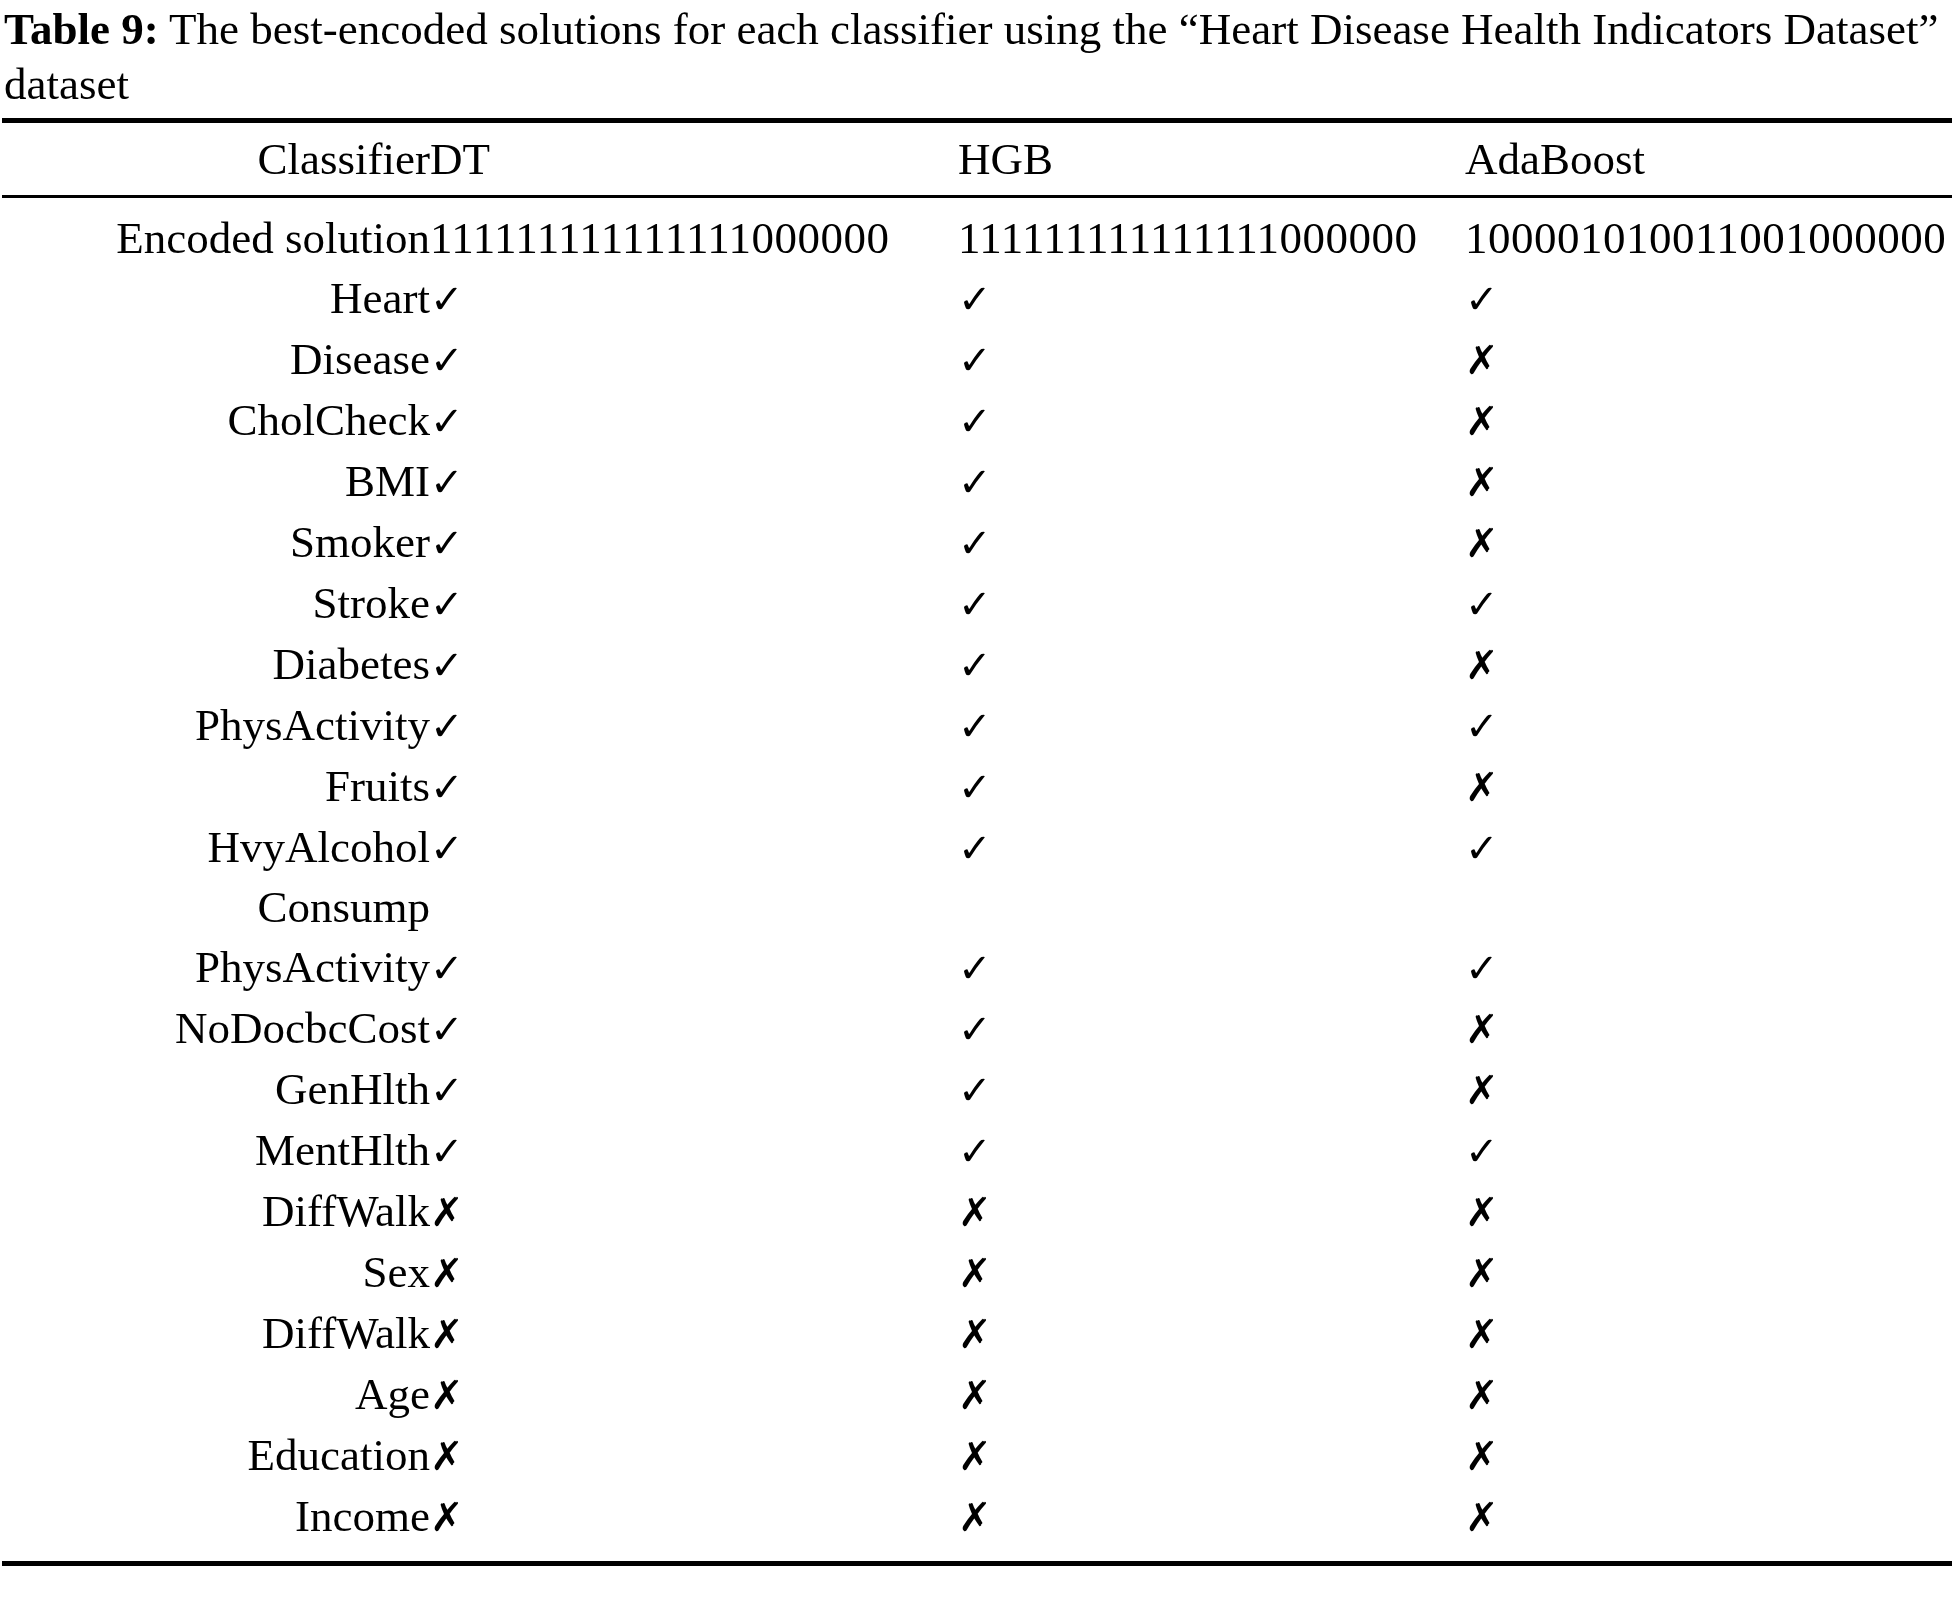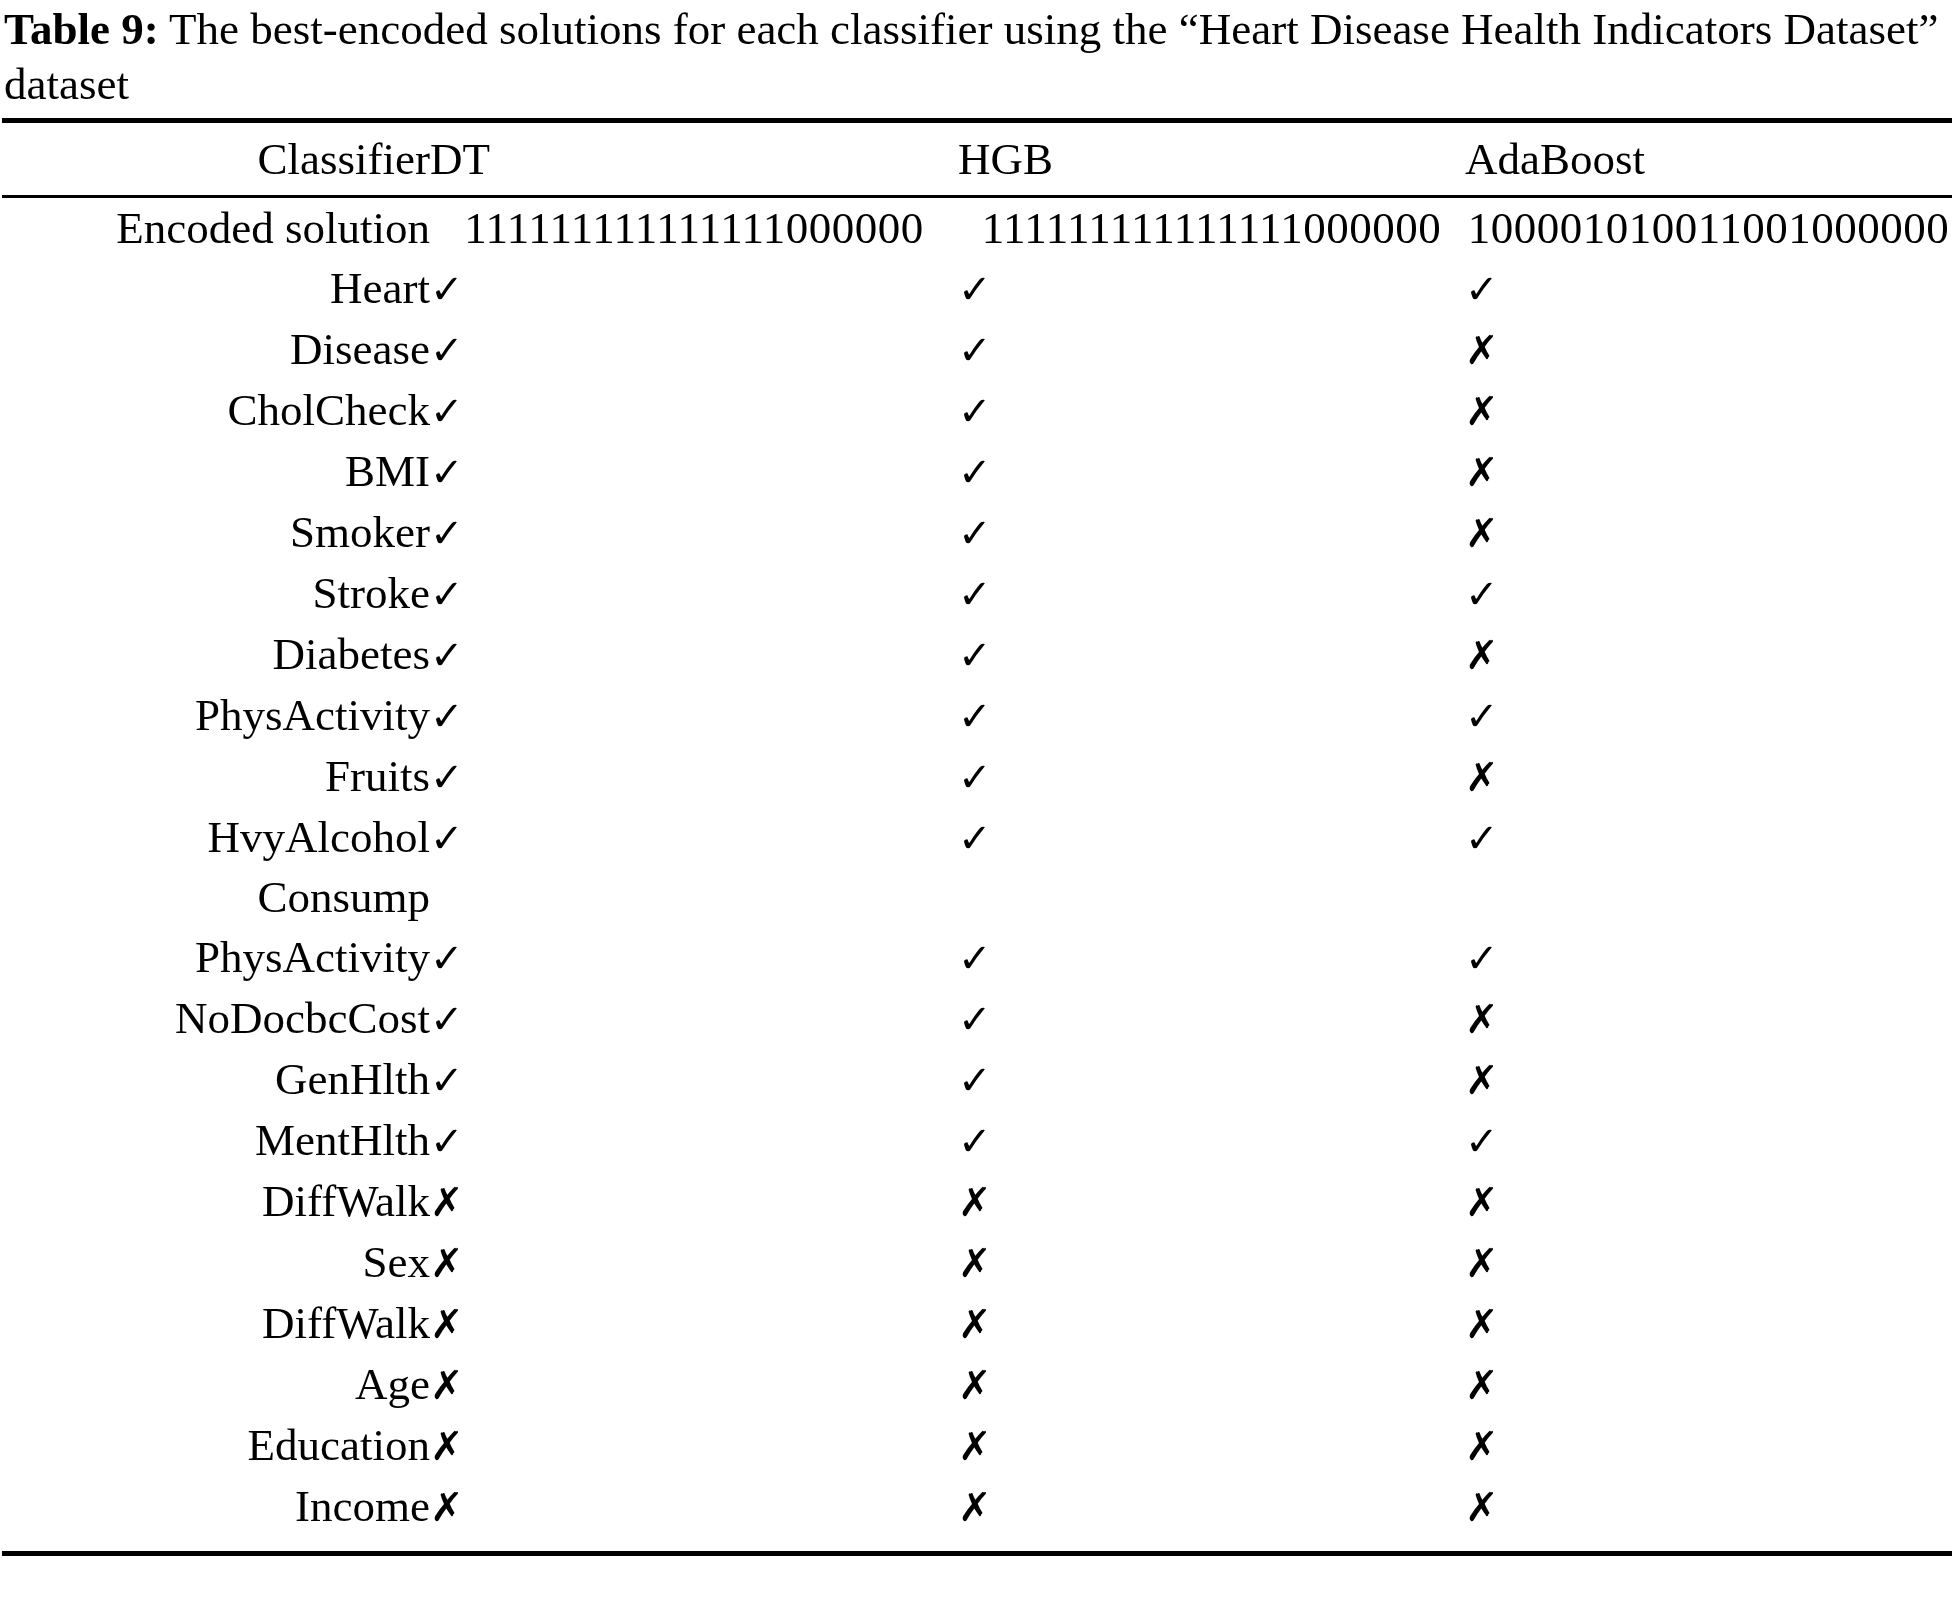--- a/index.html
+++ b/index.html
@@ -48,31 +48,31 @@
     padding-left: 4px;
     text-align: right;
   }
   tbody td {
     font-size: 45px;
     line-height: 60px;
     vertical-align: top;
     padding: 0;
   }
   tbody tr:first-child td {
+    padding-top: 10px;
   }
   tbody tr:last-child td {
     padding-bottom: 14px;
   }
   td.label-cell {
     white-space: pre-line;
   }
   td.encoded {
     letter-spacing: 0.5px;
     white-space: nowrap;
-    text-align: center;
   }
   .mark {
     font-family: "DejaVu Sans", sans-serif;
     font-size: 40px;
   }
 </style>
 </head>
 <body>
 
 <div class="caption">

